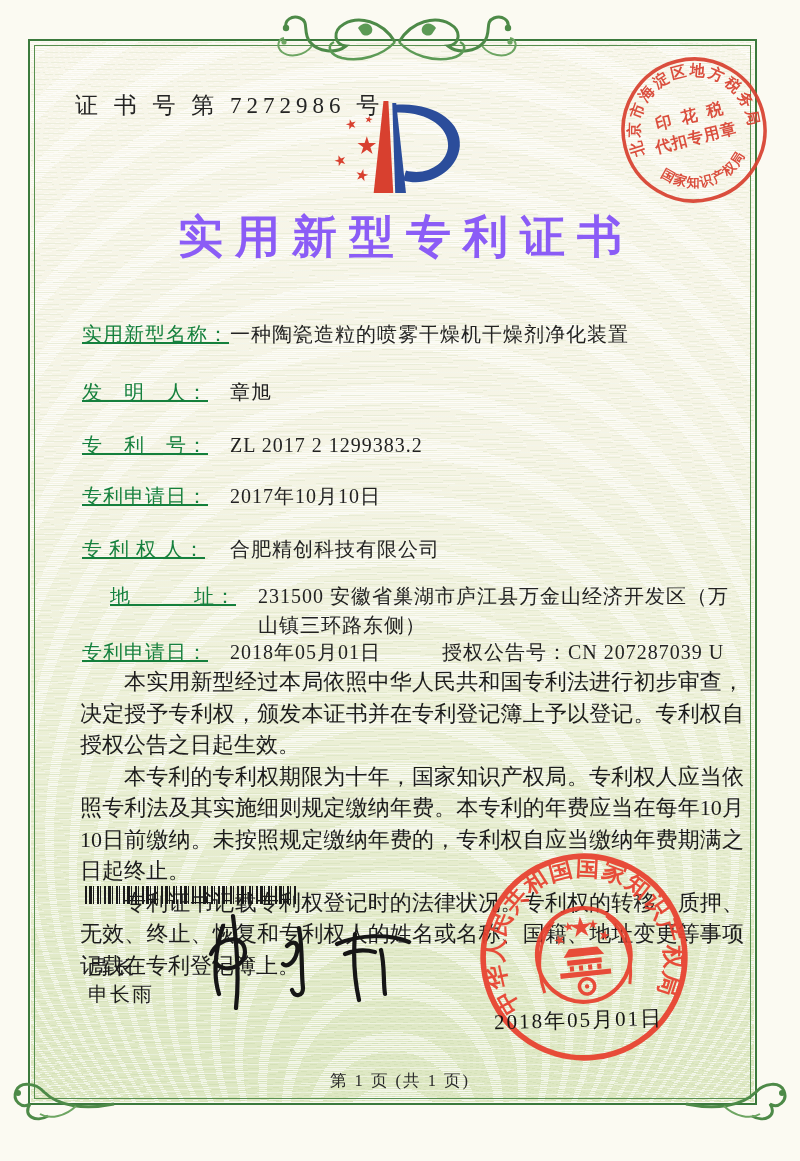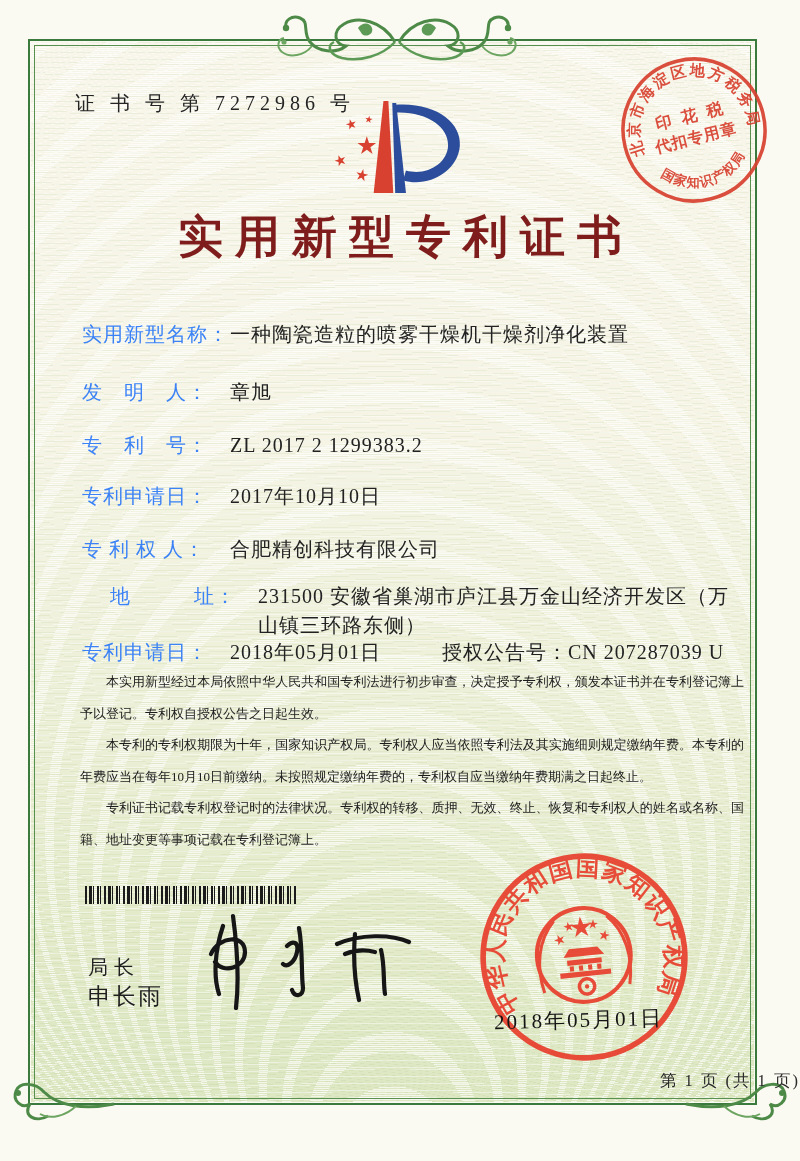--- a/index.html
+++ b/index.html
@@ -21,55 +21,55 @@
   .inner-bg{
     position:absolute;left:1px;top:1px;right:1px;bottom:1px;
     background:
       repeating-radial-gradient(1100px 240px at 50% 112%, rgba(255,255,255,.65) 0 1.6px, rgba(255,255,255,0) 1.6px 9px),
       repeating-radial-gradient(1300px 300px at 50% -8%, rgba(255,255,255,.45) 0 1.5px, rgba(255,255,255,0) 1.5px 10px),
       repeating-radial-gradient(900px 200px at 20% 105%, rgba(130,170,95,.10) 0 2px, rgba(130,170,95,0) 2px 11px),
       linear-gradient(180deg,#f8f6ea 0%,#f5f4e5 38%,#edf0d8 62%,#e2eac9 85%,#dde7c2 100%);
   }
   .ornament{position:absolute;}
   
-  .cert-no{position:absolute;left:75px;top:90px;font-size:20px;letter-spacing:5px;color:#242424;}
+  .cert-no{position:absolute;left:75px;top:90px;font-size:23px;letter-spacing:5px;color:#242424;}
   .logo{position:absolute;left:312px;top:84px;}
   .tax-stamp{position:absolute;left:618px;top:54px;transform:rotate(-14deg);opacity:.92;}
   .title{
     position:absolute;left:0;top:207px;width:100%;margin:0;text-align:center;
-    font-size:45px;font-weight:bold;letter-spacing:12px;color:#7f1d1d;text-indent:12px;
+    font-size:45px;font-weight:bold;letter-spacing:12px;color:#8b5cf6;text-indent:12px;
   }
   
   .field-row{position:absolute;left:82px;font-size:20px;letter-spacing:1px;line-height:29px;}
-  .flabel{display:inline-block;min-width:148px;color:#3b82f6;vertical-align:top;}
+  .flabel{display:inline-block;min-width:148px;color:#15803d;vertical-align:top;text-decoration:underline;}
   .fvalue{color:#222;vertical-align:top;}
   .fvalue.wrap{display:inline-block;width:472px;}
   .row-name{top:320px;} .row-inventor{top:378px;} .row-patno{top:431px;}
   .row-filing{top:482px;} .row-patentee{top:535px;} .row-address{top:582px;margin-left:28px;}
   .row-grant{top:638px;width:680px;}
   .grant-right{position:absolute;left:360px;top:0;}
   
-  .body-text{position:absolute;left:80px;top:666px;width:664px;font-size:13px;line-height:31.5px;text-align:justify;color:#1c1c1c;}
+  .body-text{position:absolute;left:80px;top:666px;width:664px;font-size:22px;line-height:31.5px;text-align:justify;color:#1c1c1c;}
   .body-text p{margin:0;text-indent:2em;}
   
   .barcode{
     position:absolute;left:85px;top:886px;width:212px;height:18px;
     background-image:repeating-linear-gradient(90deg,
       #1b1b1b 0 2px,rgba(0,0,0,0) 2px 4px,
       #1b1b1b 4px 7px,rgba(0,0,0,0) 7px 8px,
       #1b1b1b 8px 9px,rgba(0,0,0,0) 9px 12px,
       #1b1b1b 12px 14px,rgba(0,0,0,0) 14px 15px,
       #1b1b1b 15px 16px,rgba(0,0,0,0) 16px 19px);
   }
   .sig-title{position:absolute;left:88px;top:942px;font-size:20px;letter-spacing:6px;margin-top:12px;}
-  .sig-name{position:absolute;left:88px;top:981px;font-size:23px;letter-spacing:2px;}
+  .sig-name{position:absolute;left:88px;top:981px;font-size:20px;letter-spacing:2px;}
   .signature{position:absolute;left:195px;top:910px;}
   .seal{position:absolute;left:477px;top:850px;opacity:.93;}
   .seal-date{position:absolute;left:494px;top:1006px;font-size:21px;letter-spacing:2px;color:#141414;transform:rotate(-1.5deg);z-index:5;}
-  .footer{position:absolute;left:0;top:1070px;width:100%;text-align:right;font-size:16.5px;letter-spacing:2px;color:#2a2a2a;}
+  .footer{position:absolute;left:0;top:1070px;width:100%;text-align:center;font-size:16.5px;letter-spacing:2px;color:#2a2a2a;}
   .red-arc{fill:#d8402f;font-weight:bold;}
   .seal-arc{fill:#e8402e;font-weight:bold;}
 </style>
 </head>
 <body>
 
 <div class="page">
 
   <div class="frame-outer">
     <div class="inner-bg"></div>

